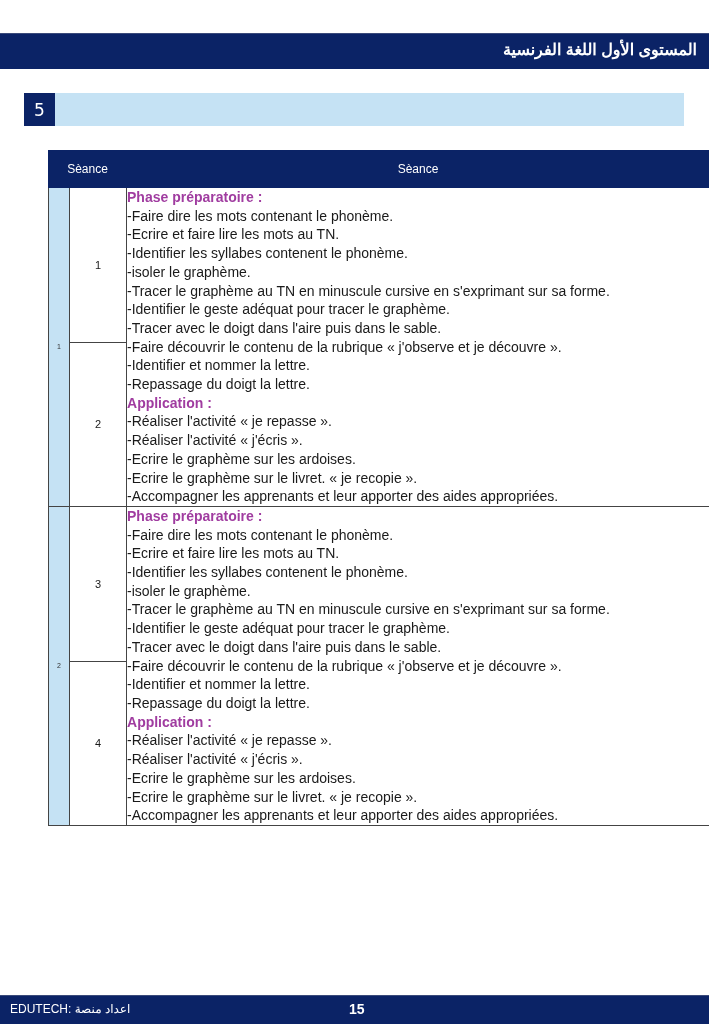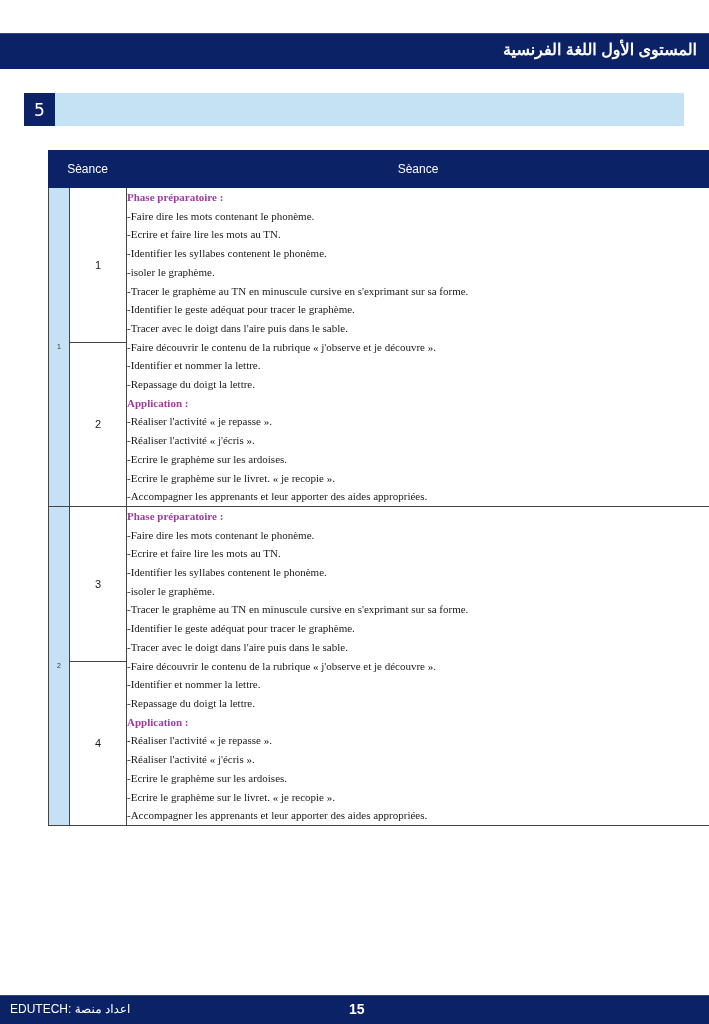--- a/index.html
+++ b/index.html
@@ -47,21 +47,21 @@
     font-family: "Liberation Sans", sans-serif;
     margin-left: 24px;
   }
   table.grid th {
     background: #0b2366; color: #fff; font-weight: normal;
     font-size: 12px; height: 34px; border: 1px solid #0b2366;
   }
   table.grid td { border: 1px solid #444; vertical-align: middle; padding: 0; }
   td.week { background: #c5e2f4; width: 20px; text-align: center; font-size: 7px; color: #333; }
   td.seance { width: 57px; text-align: center; font-size: 11px; }
-  td.steps { padding: 2px 3px 2px 3px; font-size: 11px; line-height: 18.7px; color: #1a1a1a; font-family: Liberation Serif, serif; }
+  td.steps { padding: 2px 3px 2px 3px; font-size: 14px; line-height: 18.7px; color: #1a1a1a; }
   td.steps .h { color: #a03ca0; font-weight: bold; }
   .bottom-band {
     position: absolute; left: 0; top: 995px; width: 709px; height: 29px;
     background: #0b2366; border-top: 1px solid #3a4a7a;
   }
   .bottom-band .credit {
     position: absolute; left: 10px; top: 6px; color: #fff; font-size: 12px;
     font-family: "Liberation Sans", sans-serif;
   }
   .bottom-band .page {

